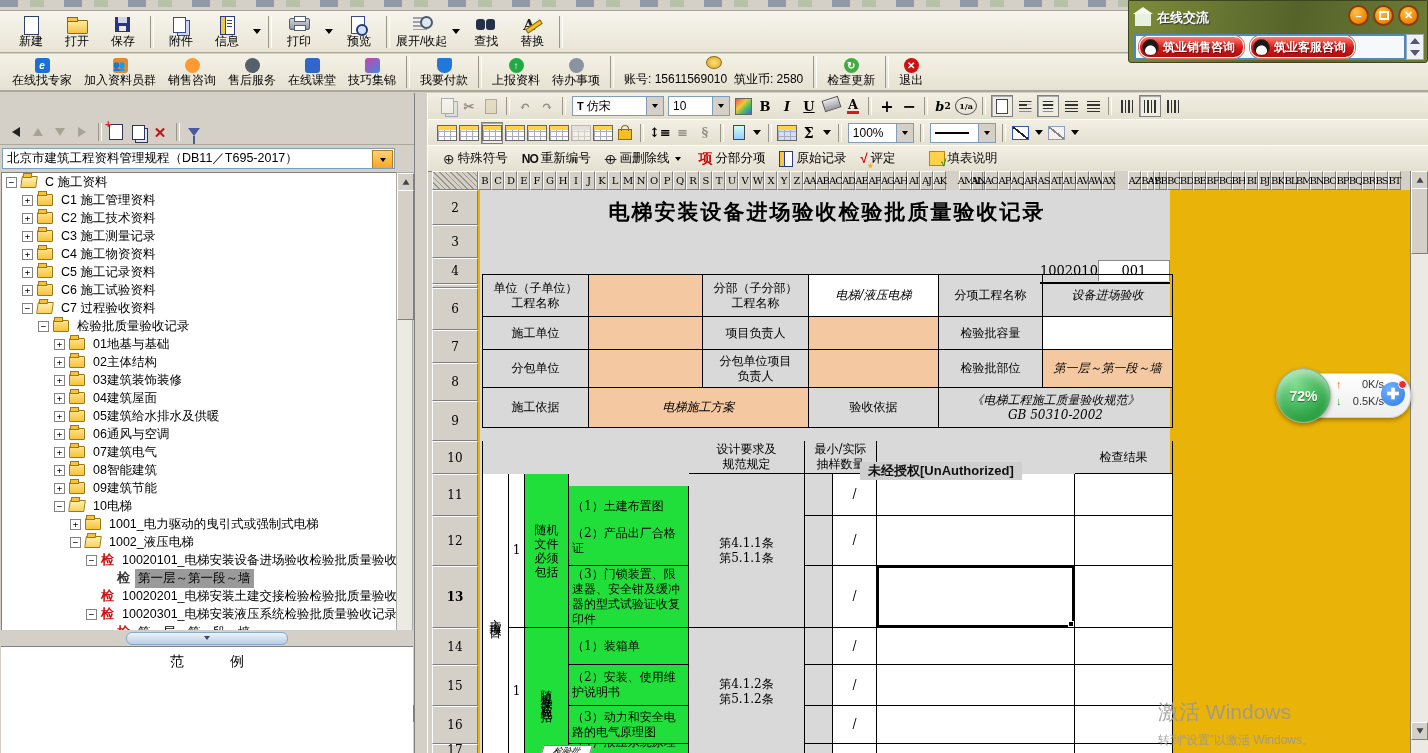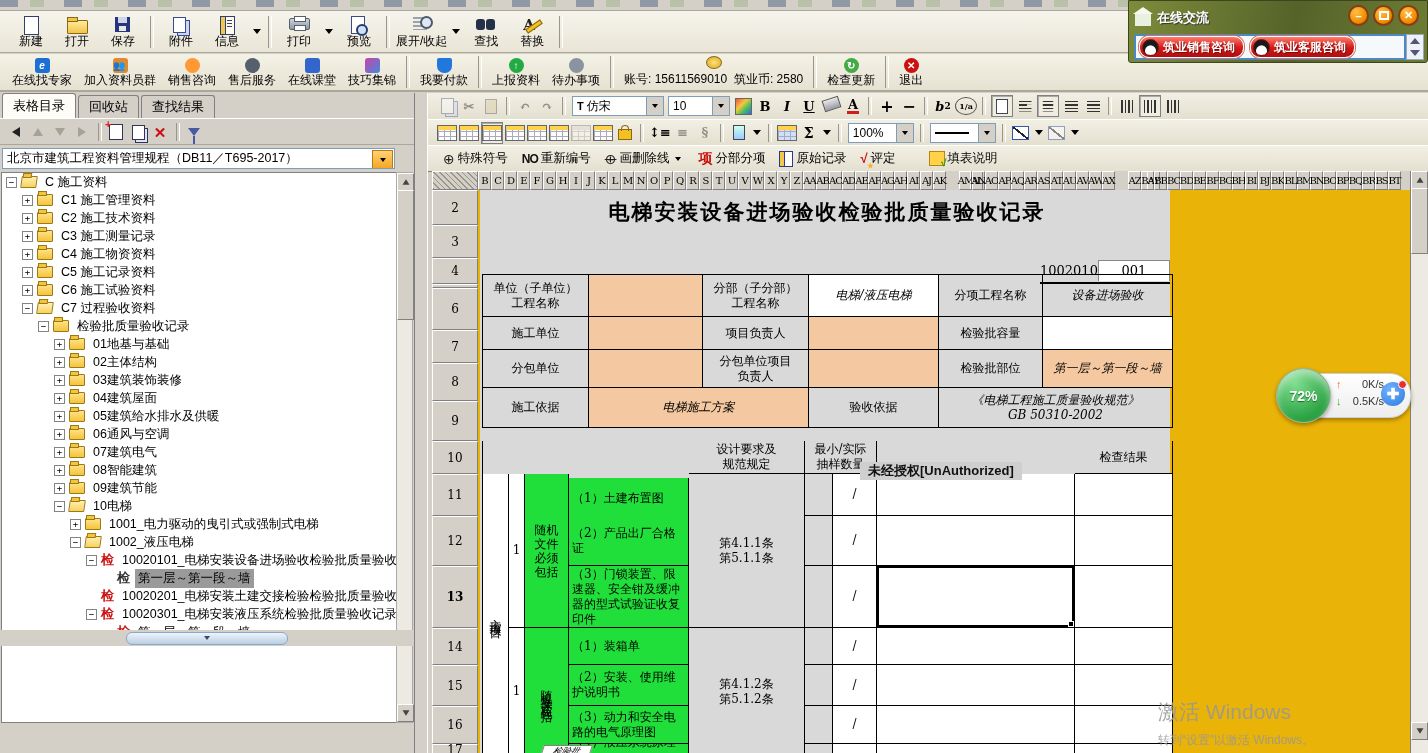--- a/index.html
+++ b/index.html
@@ -370,25 +370,20 @@
           <span class="qt">筑业客服咨询</span>
         </span>
     </div>
     <div class="scrollers">
       <span class="chev-up"></span>
       <span class="chev-dn"></span>
     </div>
   </div>
 
   <div id="sidebar" class="abs">
-    <div id="sbtabs">
-      <span class="sbtab active">表格目录</span>
-      <span class="sbtab">回收站</span>
-      <span class="sbtab">查找结果</span>
-    </div>
     <div id="sbtools">
       <span class="sbt">
           <span class="tri-l"></span>
         </span>
       <span class="sbt">
           <span class="tri-u"></span>
         </span>
       <span class="sbt">
           <span class="tri-d"></span>
         </span>
@@ -554,20 +549,23 @@
         </span>
       <span class="scrthumb" style="top:17px;height:128px;"></span>
       <span class="scrbtn" style="bottom:0;">
           <span class="tri-d" style="border-top-color:#444;transform:scale(.7)"></span>
         </span>
     </div>
     <div id="sbsplit">
       <span class="pill">
           <span class="dd sm" style="border-top-color:#446;"></span>
         </span>
+    </div>
+    <div id="sbexample">
+      <div class="ex">范例</div>
     </div>
   </div>
 
   <div id="vsplit" class="abs"></div>
 
   <div id="fmtA" class="abs">
     <span class="fbtn gray">
         <span class="i-attach" style="position:relative;left:0;top:0;"></span>
       </span>
     <span class="fbtn gray">✂</span>
@@ -879,21 +877,21 @@
           <div class="cell" style="left: 206px; top: 0px; width: 116px; height: 33px;">设计要求及
 规范规定</div>
           <div class="cell" style="left: 322px; top: 0px; width: 72px; height: 33px;">最小/实际
 抽样数量</div>
           <div class="cell" style="left: 592px; top: 0px; width: 98px; height: 33px;">检查结果</div>
         </div>
       <div id="checklist">
           <div class="cell white vtext" style="left: 0px; top: 0px; width: 26px; height: 282px;">主控项目</div>
           <div class="cell white" style="left: 26px; top: 0px; width: 16px; height: 154px;">1</div>
           <div class="cell green pairs" style="left: 42px; top: 0px; width: 44px; height: 154px;">随机文件必须包括</div>
-          <div class="cell green left" style="left: 86px; top: 4px; width: 120px; height: 42px;">（1）土建布置图</div>
+          <div class="cell green left" style="left: 86px; top: 12px; width: 120px; height: 42px;">（1）土建布置图</div>
           <div class="cell green left" style="left: 86px; top: 42px; width: 120px; height: 50px;">（2）产品出厂合格证</div>
           <div class="cell green left" style="left: 86px; top: 92px; width: 120px; height: 62px;">（3）门锁装置、限速器、安全钳及缓冲器的型式试验证收复印件</div>
           <div class="cell " style="left: 206px; top: 0px; width: 116px; height: 154px;">第4.1.1条
 第5.1.1条</div>
           <div class="cell " style="left: 322px; top: 0px; width: 28px; height: 42px;"></div>
           <div class="cell white" style="left: 350px; top: 0px; width: 44px; height: 42px;">/</div>
           <div class="cell white" style="left: 394px; top: 0px; width: 198px; height: 42px;"></div>
           <div class="cell white" style="left: 592px; top: 0px; width: 98px; height: 42px;"></div>
           <div class="cell " style="left: 322px; top: 42px; width: 28px; height: 50px;"></div>
           <div class="cell white" style="left: 350px; top: 42px; width: 44px; height: 50px;">/</div>

